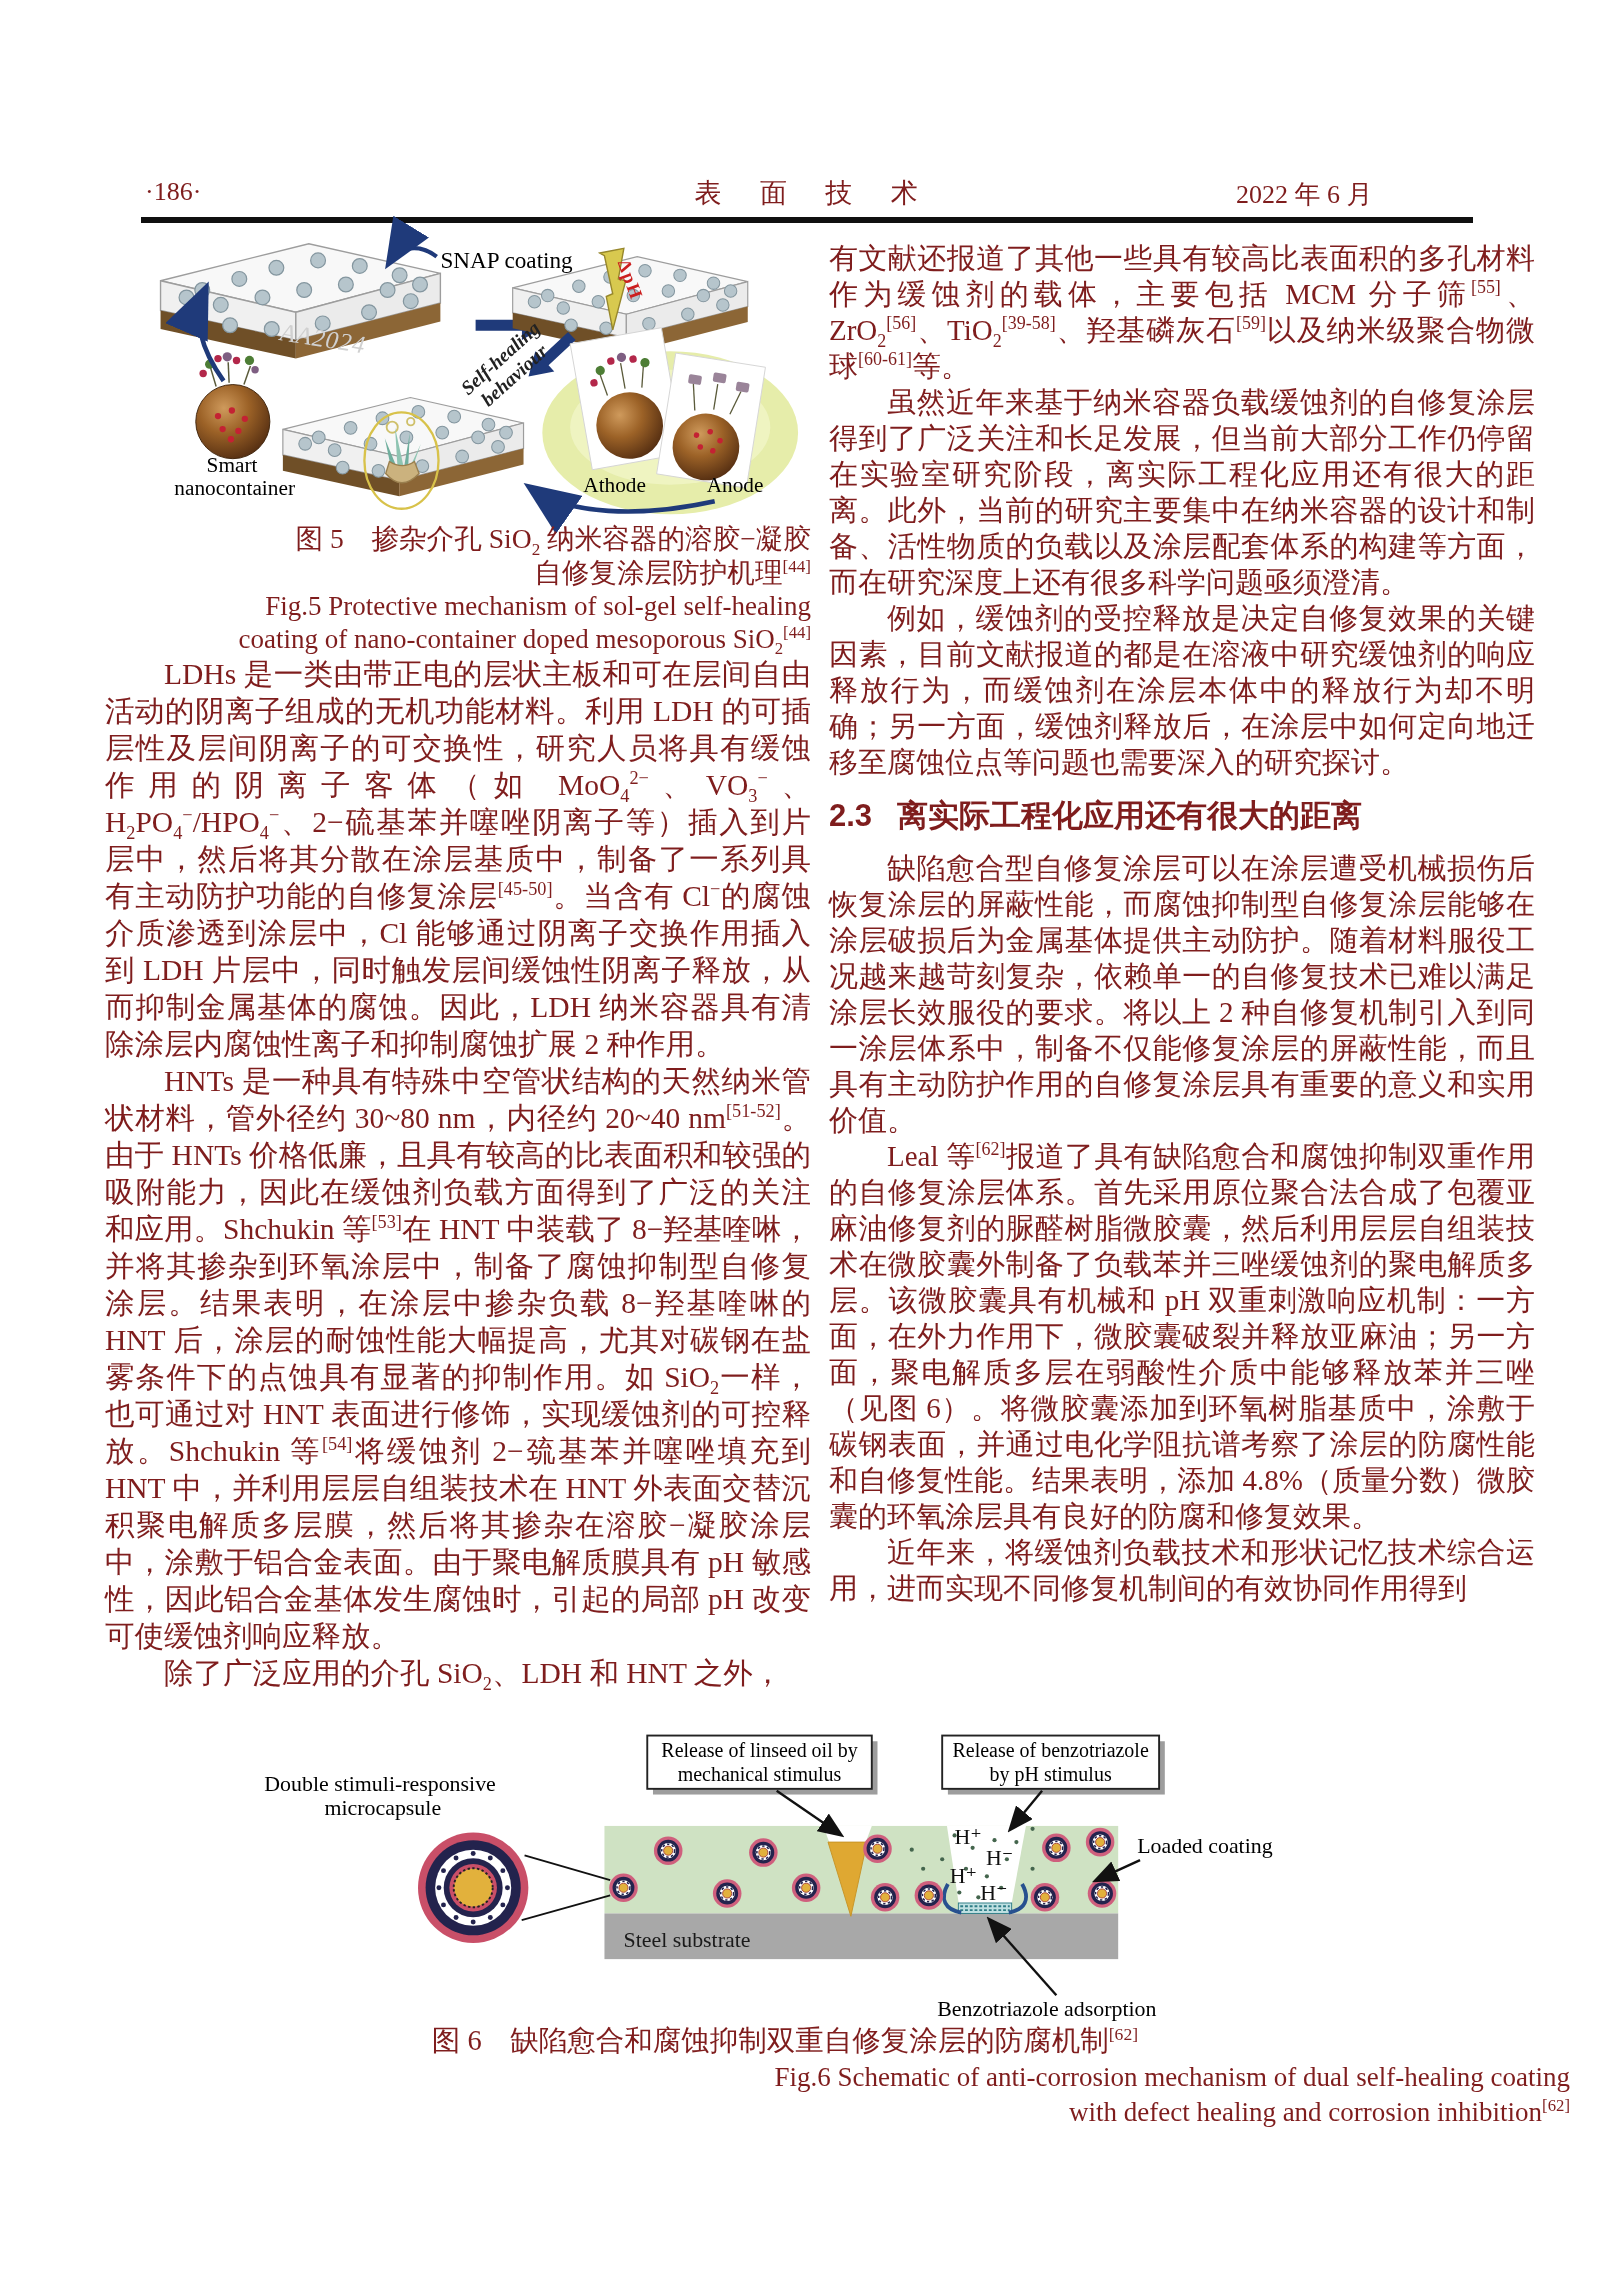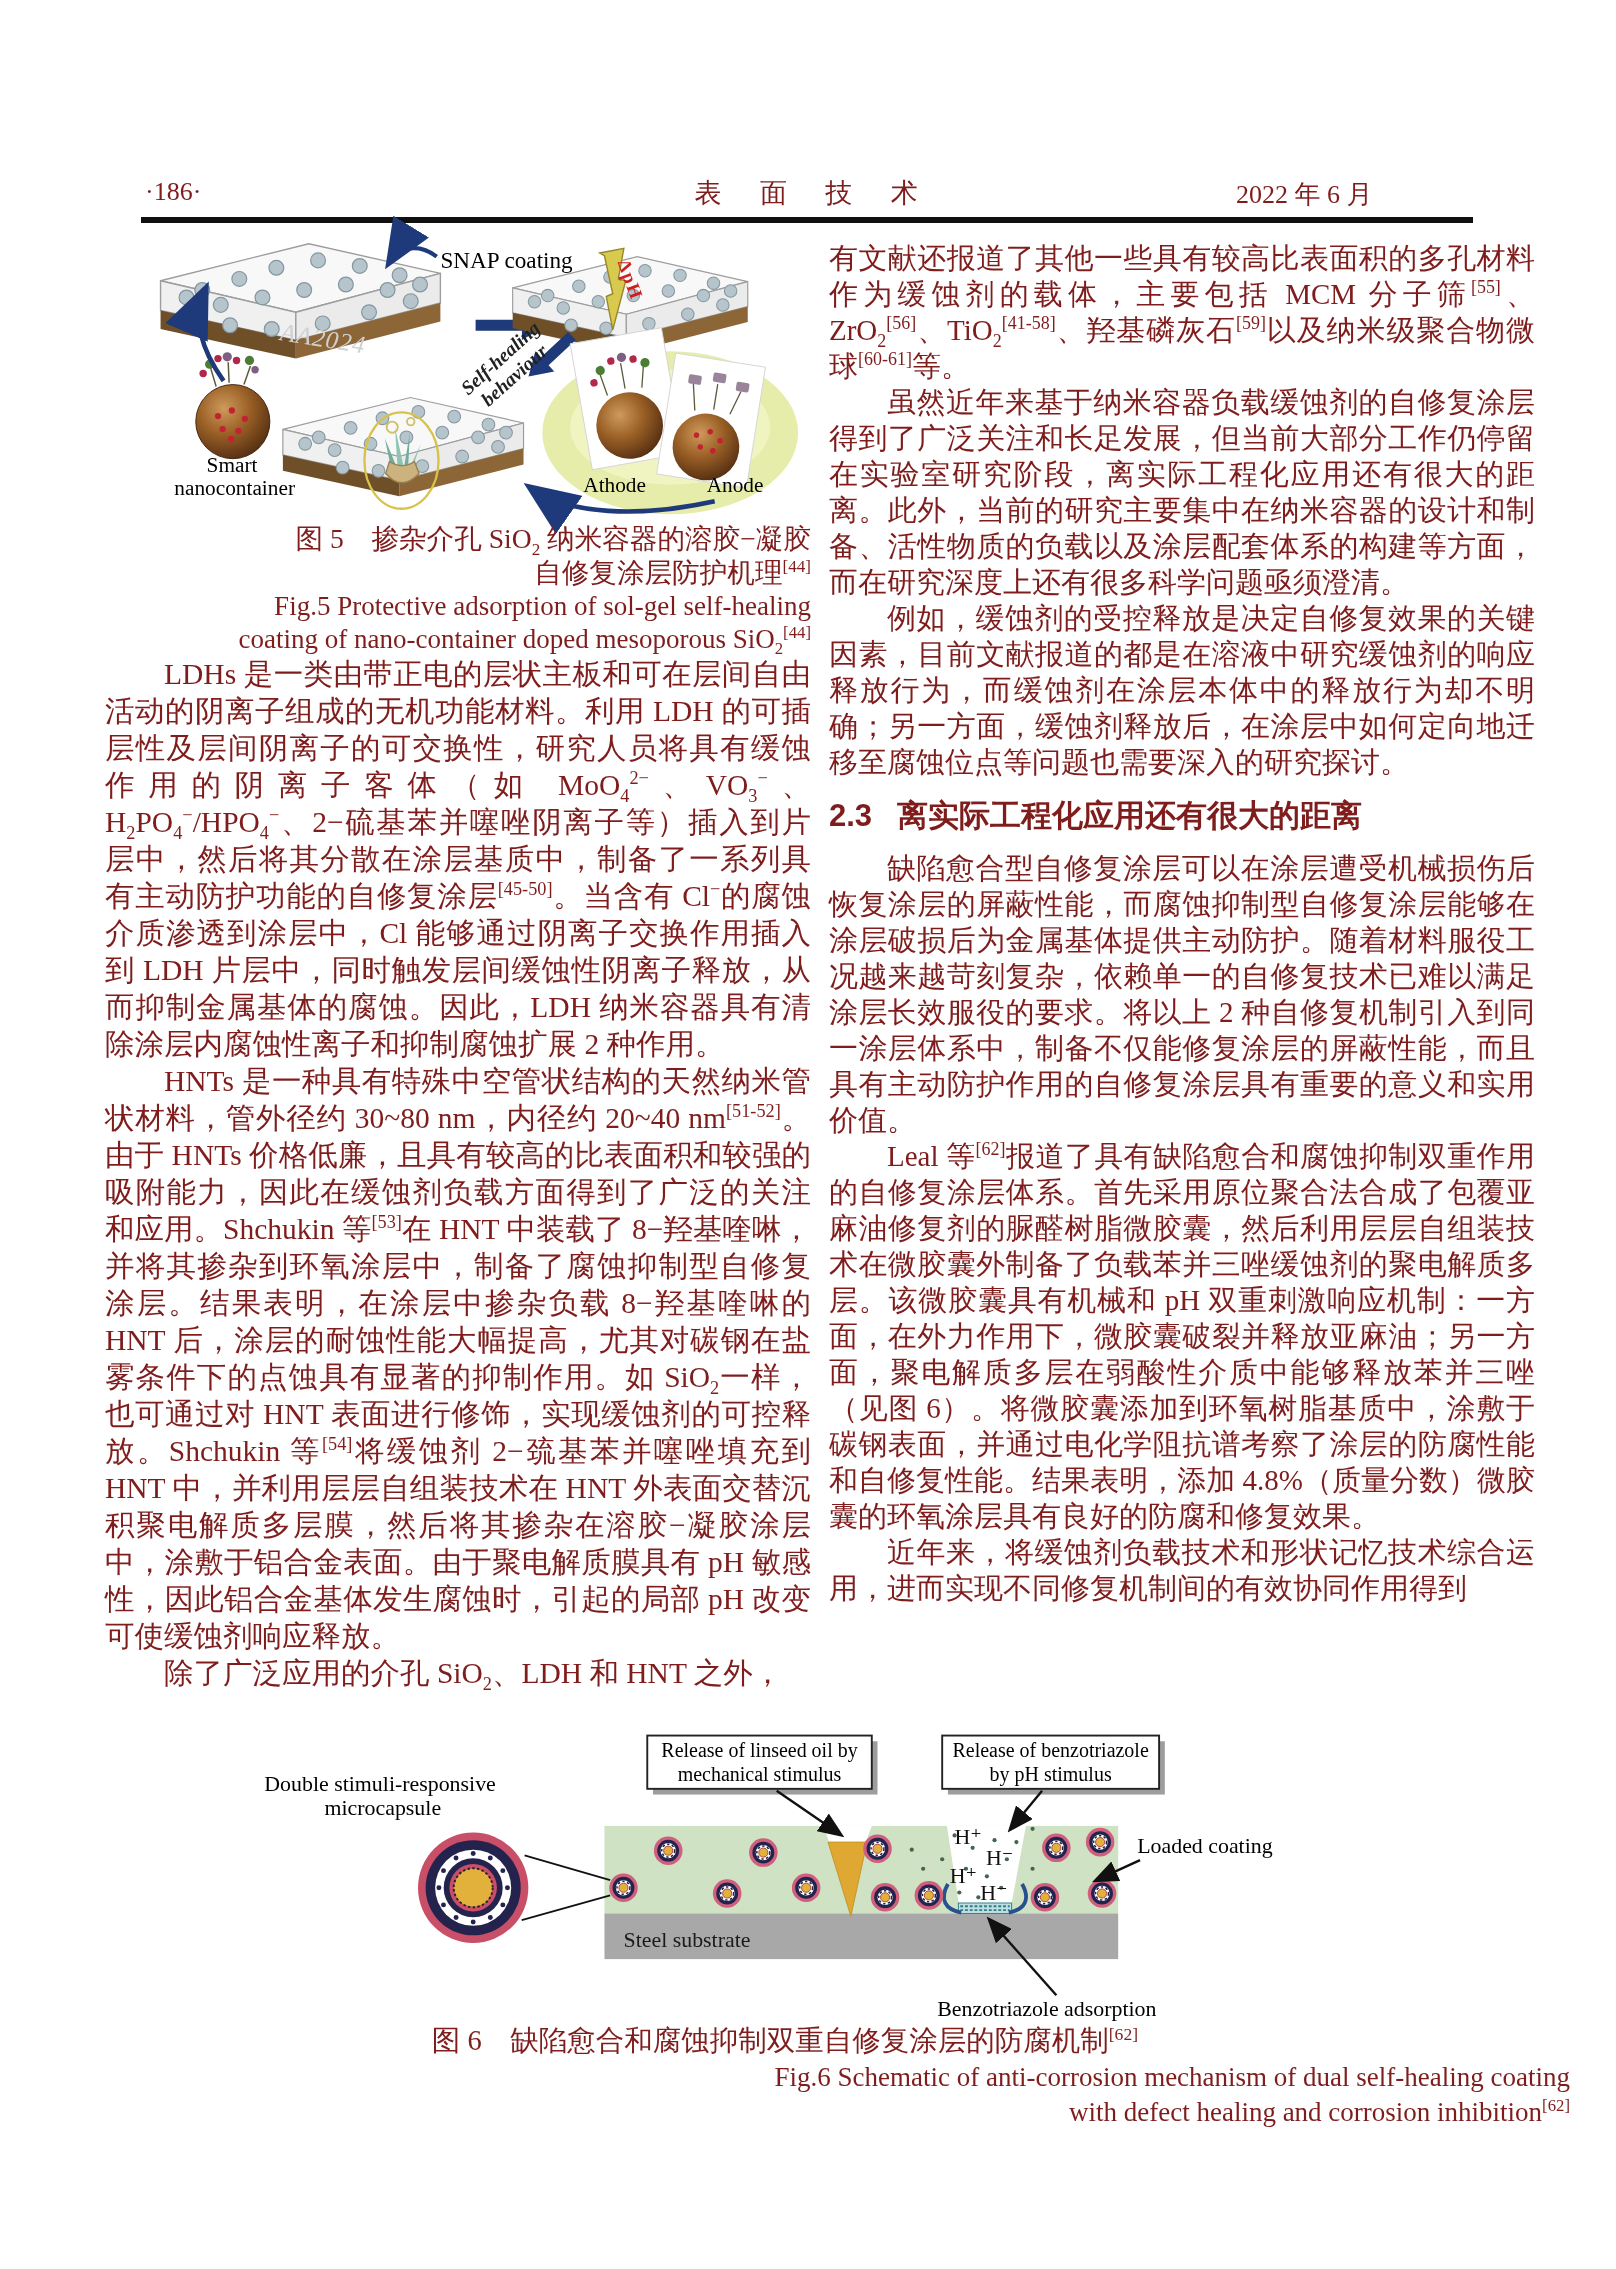--- a/index.html
+++ b/index.html
@@ -195,31 +195,31 @@
         </g>
       </g>
       <text x="540" y="272" text-anchor="middle" font-size="23">Athode</text>
       <text x="670" y="272" text-anchor="middle" font-size="23">Anode</text>
       <path d="M648,282 C566,300 490,296 450,268" stroke="#1f3a7a" stroke-width="5" fill="none" marker-end="url(#arrNavy)"></path>
     </svg>
 
     <div class="fig-caption">
       <div class="cn">图 5　掺杂介孔 SiO<sub>2</sub> 纳米容器的溶胶−凝胶</div>
       <div class="cn">自修复涂层防护机理<sup>[44]</sup></div>
-      <div class="en">Fig.5 Protective adsorption of sol-gel self-healing</div>
+      <div class="en">Fig.5 Protective mechanism of sol-gel self-healing</div>
       <div class="en">coating of nano-container doped mesoporous SiO<sub>2</sub><sup>[44]</sup></div>
     </div>
 
     <p class="ind">LDHs 是一类由带正电的层状主板和可在层间自由活动的阴离子组成的无机功能材料。利用 LDH 的可插层性及层间阴离子的可交换性，研究人员将具有缓蚀作用的阴离子客体（如 MoO<sub>4</sub><sup>2−</sup>、VO<sub>3</sub><sup>−</sup>、H<sub>2</sub>PO<sub>4</sub><sup>−</sup>/HPO<sub>4</sub><sup>−</sup>、2−硫基苯并噻唑阴离子等）插入到片层中，然后将其分散在涂层基质中，制备了一系列具有主动防护功能的自修复涂层<sup>[45-50]</sup>。当含有 Cl<sup>−</sup>的腐蚀介质渗透到涂层中，Cl 能够通过阴离子交换作用插入到 LDH 片层中，同时触发层间缓蚀性阴离子释放，从而抑制金属基体的腐蚀。因此，LDH 纳米容器具有清除涂层内腐蚀性离子和抑制腐蚀扩展 2 种作用。</p>
     <p class="ind">HNTs 是一种具有特殊中空管状结构的天然纳米管状材料，管外径约 30~80 nm，内径约 20~40 nm<sup>[51-52]</sup>。由于 HNTs 价格低廉，且具有较高的比表面积和较强的吸附能力，因此在缓蚀剂负载方面得到了广泛的关注和应用。Shchukin 等<sup>[53]</sup>在 HNT 中装载了 8−羟基喹啉，并将其掺杂到环氧涂层中，制备了腐蚀抑制型自修复涂层。结果表明，在涂层中掺杂负载 8−羟基喹啉的 HNT 后，涂层的耐蚀性能大幅提高，尤其对碳钢在盐雾条件下的点蚀具有显著的抑制作用。如 SiO<sub>2</sub>一样，也可通过对 HNT 表面进行修饰，实现缓蚀剂的可控释放。Shchukin 等<sup>[54]</sup>将缓蚀剂 2−巯基苯并噻唑填充到 HNT 中，并利用层层自组装技术在 HNT 外表面交替沉积聚电解质多层膜，然后将其掺杂在溶胶−凝胶涂层中，涂敷于铝合金表面。由于聚电解质膜具有 pH 敏感性，因此铝合金基体发生腐蚀时，引起的局部 pH 改变可使缓蚀剂响应释放。</p>
     <p class="ind">除了广泛应用的介孔 SiO<sub>2</sub>、LDH 和 HNT 之外，</p>
   </div>
 
   <div class="col col-right">
-    <p>有文献还报道了其他一些具有较高比表面积的多孔材料作为缓蚀剂的载体，主要包括 MCM 分子筛<sup>[55]</sup>、ZrO<sub>2</sub><sup>[56]</sup>、TiO<sub>2</sub><sup>[41-58]</sup>、羟基磷灰石<sup>[59]</sup>以及纳米级聚合物微球<sup>[60-61]</sup>等。</p>
+    <p>有文献还报道了其他一些具有较高比表面积的多孔材料作为缓蚀剂的载体，主要包括 MCM 分子筛<sup>[55]</sup>、ZrO<sub>2</sub><sup>[56]</sup>、TiO<sub>2</sub><sup>[39-58]</sup>、羟基磷灰石<sup>[59]</sup>以及纳米级聚合物微球<sup>[60-61]</sup>等。</p>
     <p class="ind">虽然近年来基于纳米容器负载缓蚀剂的自修复涂层得到了广泛关注和长足发展，但当前大部分工作仍停留在实验室研究阶段，离实际工程化应用还有很大的距离。此外，当前的研究主要集中在纳米容器的设计和制备、活性物质的负载以及涂层配套体系的构建等方面，而在研究深度上还有很多科学问题亟须澄清。</p>
     <p class="ind">例如，缓蚀剂的受控释放是决定自修复效果的关键因素，目前文献报道的都是在溶液中研究缓蚀剂的响应释放行为，而缓蚀剂在涂层本体中的释放行为却不明确；另一方面，缓蚀剂释放后，在涂层中如何定向地迁移至腐蚀位点等问题也需要深入的研究探讨。</p>
     <div class="sec-heading">
       <span class="num">2.3</span><span>离实际工程化应用还有很大的距离</span>
     </div>
     <p class="ind">缺陷愈合型自修复涂层可以在涂层遭受机械损伤后恢复涂层的屏蔽性能，而腐蚀抑制型自修复涂层能够在涂层破损后为金属基体提供主动防护。随着材料服役工况越来越苛刻复杂，依赖单一的自修复技术已难以满足涂层长效服役的要求。将以上 2 种自修复机制引入到同一涂层体系中，制备不仅能修复涂层的屏蔽性能，而且具有主动防护作用的自修复涂层具有重要的意义和实用价值。</p>
     <p class="ind">Leal 等<sup>[62]</sup>报道了具有缺陷愈合和腐蚀抑制双重作用的自修复涂层体系。首先采用原位聚合法合成了包覆亚麻油修复剂的脲醛树脂微胶囊，然后利用层层自组装技术在微胶囊外制备了负载苯并三唑缓蚀剂的聚电解质多层。该微胶囊具有机械和 pH 双重刺激响应机制：一方面，在外力作用下，微胶囊破裂并释放亚麻油；另一方面，聚电解质多层在弱酸性介质中能够释放苯并三唑（见图 6）。将微胶囊添加到环氧树脂基质中，涂敷于碳钢表面，并通过电化学阻抗谱考察了涂层的防腐性能和自修复性能。结果表明，添加 4.8%（质量分数）微胶囊的环氧涂层具有良好的防腐和修复效果。</p>
     <p class="ind">近年来，将缓蚀剂负载技术和形状记忆技术综合运用，进而实现不同修复机制间的有效协同作用得到</p>
   </div>
 

